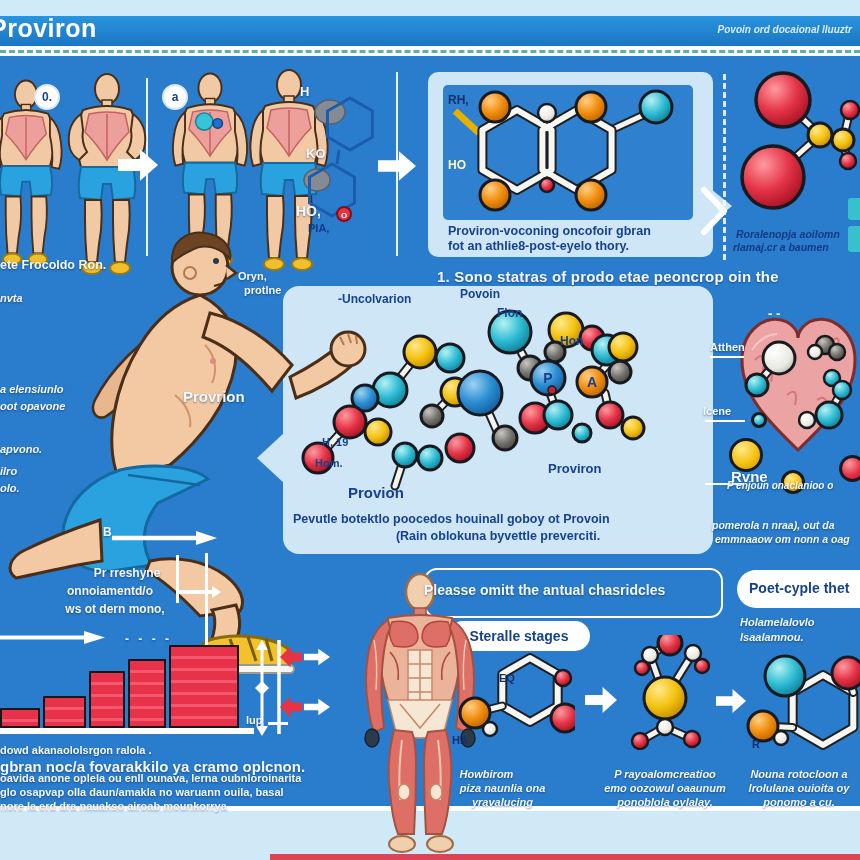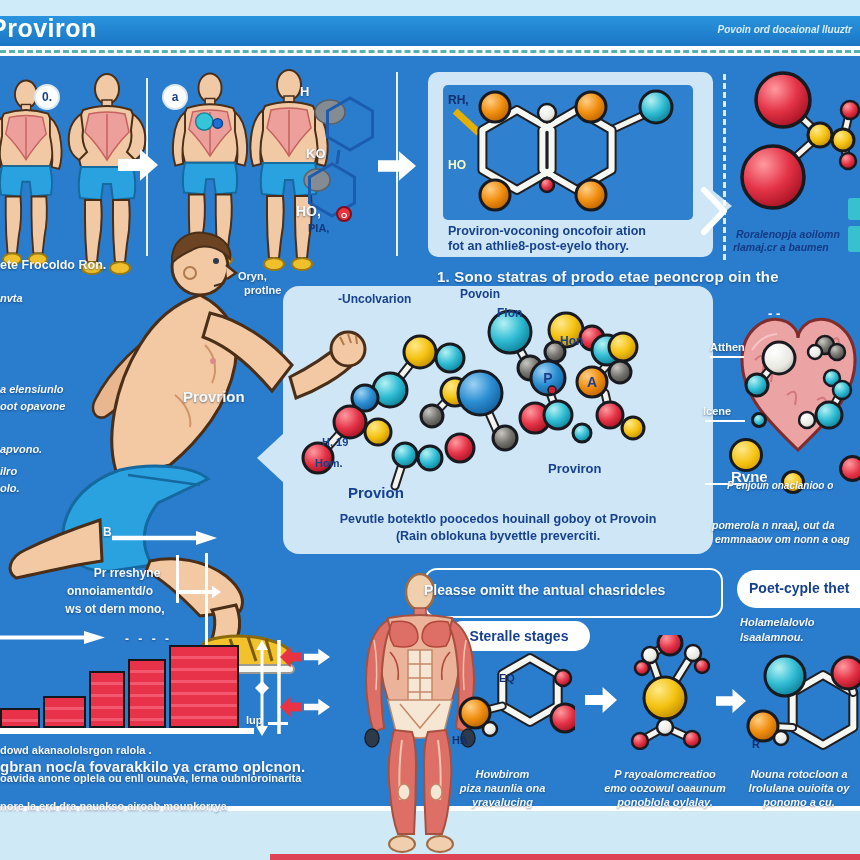--- a/index.html
+++ b/index.html
@@ -176,21 +176,21 @@
  <circle cx="52" cy="22" r="15" fill="url(#gOrange)" stroke="#181a1f" stroke-width="3"></circle>
  <circle cx="148" cy="22" r="15" fill="url(#gOrange)" stroke="#181a1f" stroke-width="3"></circle>
  <circle cx="52" cy="110" r="15" fill="url(#gOrange)" stroke="#181a1f" stroke-width="3"></circle>
  <circle cx="148" cy="110" r="15" fill="url(#gOrange)" stroke="#181a1f" stroke-width="3"></circle>
  <circle cx="104" cy="28" r="9" fill="url(#gWhite)" stroke="#181a1f" stroke-width="2.5"></circle>
  <circle cx="104" cy="100" r="7" fill="url(#gRed)" stroke="#181a1f" stroke-width="2.5"></circle>
  <circle cx="213" cy="22" r="16" fill="url(#gTeal)" stroke="#181a1f" stroke-width="3"></circle>
 </svg>
 <div class="abs navy" style="left:448px;top:93px;font-size:12px;z-index:5;color:#12306e;">RH,</div>
 <div class="abs navy" style="left:448px;top:158px;font-size:12px;z-index:5;color:#fef9c3;">HO</div>
-<div class="abs navy" style="left:448px;top:224px;font-size:12.5px;z-index:4;">Proviron-voconing oncofoir ation</div>
+<div class="abs navy" style="left:448px;top:224px;font-size:12.5px;z-index:4;">Proviron-voconing oncofoir gbran</div>
 <div class="abs navy" style="left:448px;top:239px;font-size:12.5px;z-index:4;">fot an athlie8-post-eyelo thory.</div>
 
 <svg class="abs" viewBox="0 0 30 50" style="left:700px;top:186px;width:30px;height:50px;z-index:5;">
  <polyline points="4,4 24,25 4,46" fill="none" stroke="#fff" stroke-width="6" stroke-linejoin="round" stroke-linecap="round"></polyline>
 </svg>
 <div class="abs" style="left:723px;top:74px;width:0;height:186px;border-left:3px dashed rgba(255,255,255,.85);z-index:2;"></div>
 
 <svg class="abs" viewBox="0 0 125 185" style="left:735px;top:62px;width:125px;height:185px;z-index:3;">
  <line x1="48" y1="38" x2="85" y2="73" class="bO"></line>
       <line x1="48" y1="38" x2="85" y2="73" class="bI"></line>
@@ -305,21 +305,21 @@
  <text x="292" y="89" text-anchor="middle" class="atomLetter">A</text>
 </svg>
 <div class="abs navy" style="left:338px;top:292px;font-size:12px;z-index:5;">-Uncolvarion</div>
 <div class="abs navy" style="left:460px;top:287px;font-size:12px;z-index:5;">Povoin</div>
 <div class="abs navy" style="left:497px;top:306px;font-size:12px;z-index:5;">Flon</div>
 <div class="abs navy" style="left:560px;top:334px;font-size:12px;z-index:5;">Hon</div>
 <div class="abs navy" style="left:322px;top:436px;font-size:11px;z-index:5;">H, 19</div>
 <div class="abs navy" style="left:315px;top:457px;font-size:11px;z-index:5;">Hom.</div>
 <div class="abs navy" style="left:348px;top:484px;font-size:15px;z-index:5;">Provion</div>
 <div class="abs navy" style="left:548px;top:461px;font-size:13px;z-index:5;">Proviron</div>
-<div class="abs navy" style="left:293px;top:512px;width:410px;text-align:center;font-size:12.5px;z-index:5;">Pevutle botektlo poocedos houinall goboy ot Provoin</div>
+<div class="abs navy" style="left:293px;top:512px;width:410px;text-align:left;font-size:12.5px;z-index:5;">Pevutle botektlo poocedos houinall goboy ot Provoin</div>
 <div class="abs navy" style="left:293px;top:529px;width:410px;text-align:center;font-size:12.5px;z-index:5;">(Rain oblokuna byvettle preverciti.</div>
 
 <div class="abs" style="left:768px;top:306px;color:#fff;font-weight:700;font-size:13px;z-index:4;">- -</div>
 <svg class="abs" viewBox="0 0 123 165" style="left:737px;top:300px;width:123px;height:165px;z-index:4;">
  <path d="M61,150 C30,120 5,95 5,60 C5,30 30,12 50,22 C57,26 61,32 61,38 C61,32 66,26 72,22 C92,12 118,30 118,60 C118,95 92,120 61,150 Z" fill="#eba3a3" stroke="#7e2c2c" stroke-width="3"></path>
  <path d="M18,60 Q30,48 26,70 Q38,60 34,82 M50,95 Q62,85 58,105 M80,100 Q92,92 88,112 M95,40 Q105,34 100,50" fill="none" stroke="#d4767a" stroke-width="2"></path>
  <path d="M15,50 Q25,35 40,34 M60,120 Q75,115 85,105" fill="none" stroke="#f5c5c5" stroke-width="2"></path>
  <line x1="42" y1="58" x2="20" y2="85" class="bO"></line>
       <line x1="42" y1="58" x2="20" y2="85" class="bI"></line>
  <line x1="92" y1="115" x2="105" y2="90" class="bO"></line>
@@ -371,20 +371,21 @@
  <polygon points="10,2 4,12 16,12" fill="#fff"></polygon>
  <polygon points="10,98 4,88 16,88" fill="#fff"></polygon>
  <polygon points="10,43 3,50 10,57 17,50" fill="#fff"></polygon>
  <line x1="27" y1="2" x2="27" y2="96" stroke="#fff" stroke-width="3.5"></line>
 </svg>
 <div class="abs wtxt" style="left:246px;top:714px;font-size:11px;z-index:8;">lup</div>
 <div class="abs" style="left:268px;top:722px;width:20px;height:3px;background:#fff;z-index:8;"></div>
 <div class="abs wtxt" style="left:0;top:744px;font-size:11px;z-index:7;">dowd akanaololsrgon ralola .</div>
 <div class="abs wtxt" style="left:0;top:758px;font-size:15px;z-index:7;">gbran noc/a fovarakkilo ya cramo oplcnon.</div>
 <div class="abs wtxt" style="left:0;top:772px;font-size:11px;z-index:7;">oavida anone oplela ou enll ounava, lerna oubnloroinarita</div>
+<div class="abs wtxt" style="left:0;top:786px;font-size:11px;z-index:7;">glo osapvap olla daun/amakla no waruann ouila, basal</div>
 <div class="abs wtxt" style="left:0;top:800px;font-size:11px;z-index:7;">nore la erd dra nauakso airoab mounkorrya</div>
 
 <div class="abs" style="left:424px;top:568px;width:295px;height:46px;border:2.5px solid #fff;border-radius:13px;z-index:5;"></div>
 <div class="abs wtxt" style="left:424px;top:582px;width:295px;text-align:left;font-size:14px;z-index:6;">Pleasse omitt the antual chasridcles</div>
 <div class="abs" style="left:448px;top:621px;width:142px;height:30px;background:#fff;border-radius:15px;z-index:5;"></div>
 <div class="abs navy" style="left:448px;top:628px;width:142px;text-align:center;font-size:14px;z-index:6;">Steralle stages</div>
 <div class="abs" style="left:737px;top:570px;width:140px;height:38px;background:#fff;border-radius:19px;z-index:5;"></div>
 <div class="abs navy" style="left:749px;top:580px;font-size:14px;z-index:6;">Poet-cyple thet</div>
 <div class="abs wtxt it" style="left:740px;top:616px;font-size:11px;z-index:5;">Holamelalovlo</div>
 <div class="abs wtxt it" style="left:740px;top:631px;font-size:11px;z-index:5;">lsaalamnou.</div>
@@ -423,21 +424,21 @@
  <polygon points="85,77 57.3,61 57.3,29 85,13 112.7,29 112.7,61" class="hexI"></polygon>
  <line x1="30" y1="68" x2="57.3" y2="61" class="bO"></line>
       <line x1="30" y1="68" x2="57.3" y2="61" class="bI"></line>
  <circle cx="118" cy="33" r="8" fill="url(#gRed)" stroke="#181a1f" stroke-width="2.5"></circle>
  <circle cx="120" cy="73" r="14" fill="url(#gRed)" stroke="#181a1f" stroke-width="3"></circle>
  <circle cx="30" cy="68" r="15" fill="url(#gOrange)" stroke="#181a1f" stroke-width="3"></circle>
  <circle cx="45" cy="84" r="7" fill="url(#gWhite)" stroke="#181a1f" stroke-width="2.5"></circle>
 </svg>
 <div class="abs navy" style="left:463px;top:672px;font-size:11px;z-index:6;color:#12306e;padding-left:36px;">EQ</div>
 <div class="abs navy" style="left:452px;top:734px;font-size:11px;z-index:6;color:#12306e;">HA</div>
-<div class="abs wtxt it" style="left:440px;top:768px;width:125px;text-align:center;font-size:11px;z-index:5;">Howbirom</div>
+<div class="abs wtxt it" style="left:424px;top:768px;width:125px;text-align:center;font-size:11px;z-index:5;">Howbirom</div>
 <div class="abs wtxt it" style="left:440px;top:782px;width:125px;text-align:center;font-size:11px;z-index:5;">piza naunlia ona</div>
 <div class="abs wtxt it" style="left:440px;top:796px;width:125px;text-align:center;font-size:11px;z-index:5;">yravalucing</div>
 <div class="abs arrow" style="left:585px;top:686px;width:32px;height:28px;z-index:5;"></div>
 <svg class="abs" viewBox="0 0 100 115" style="left:620px;top:635px;width:100px;height:115px;z-index:5;">
  <line x1="45" y1="63" x2="30" y2="20" class="bO"></line>
       <line x1="45" y1="63" x2="30" y2="20" class="bI"></line>
  <line x1="45" y1="63" x2="73" y2="18" class="bO"></line>
       <line x1="45" y1="63" x2="73" y2="18" class="bI"></line>
  <line x1="45" y1="63" x2="45" y2="92" class="bO"></line>
       <line x1="45" y1="63" x2="45" y2="92" class="bI"></line>

